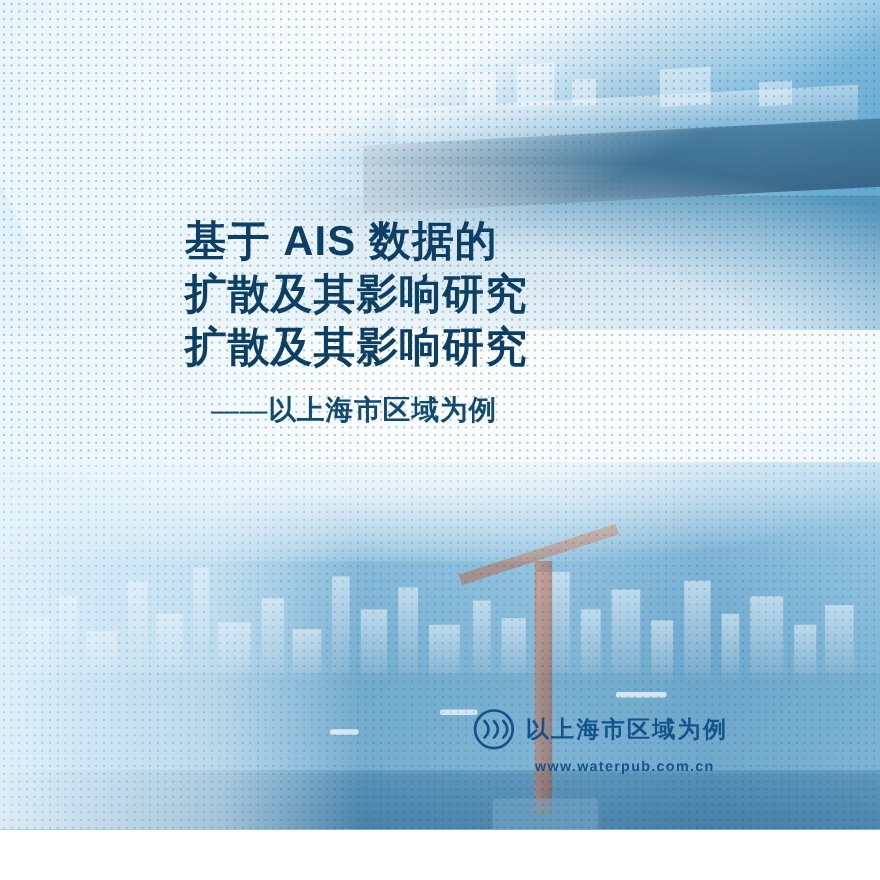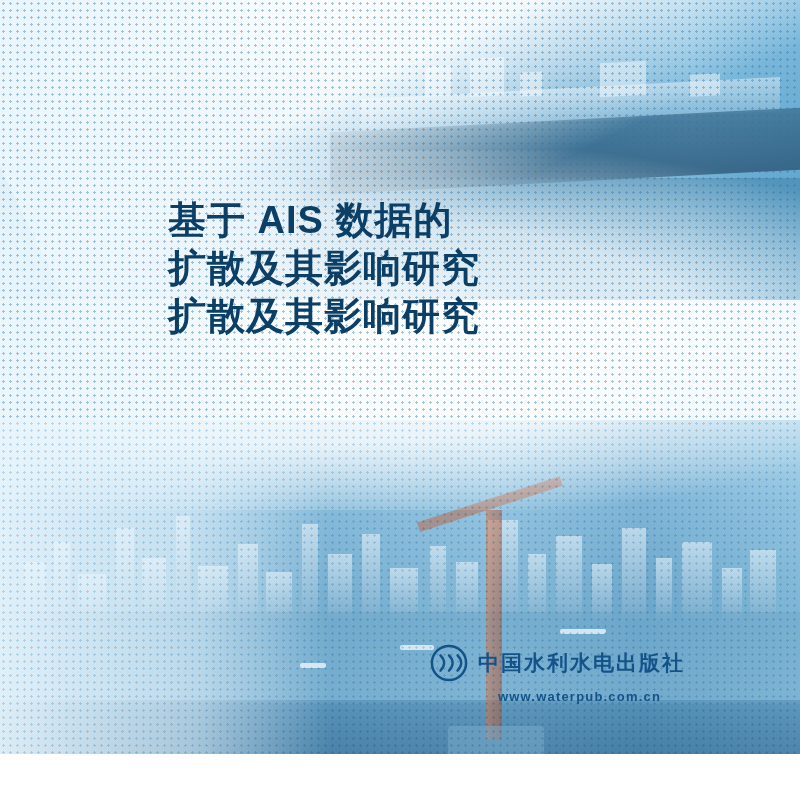--- a/index.html
+++ b/index.html
@@ -295,30 +295,31 @@
 
   <div class="dots-dense"></div>
   <div class="dots"></div>
 
   <div class="text-layer">
 
     <div class="title-block">
       <div class="title-line">基于 AIS 数据的</div>
       <div class="title-line">扩散及其影响研究</div>
       <div class="title-line">扩散及其影响研究</div>
+      <div class="subtitle">——以上海市区域为例</div>
     </div>
 
 
     <div class="publisher">
       <div class="pub-row">
         <svg class="pub-mark" viewBox="0 0 40 40">
           <circle cx="20" cy="20" r="18" fill="none" stroke="#14538a" stroke-width="2.6"></circle>
           <path d="M11 12 C16 17, 16 23, 11 28" fill="none" stroke="#14538a" stroke-width="2.6" stroke-linecap="round"></path>
           <path d="M20 12 C25 17, 25 23, 20 28" fill="none" stroke="#14538a" stroke-width="2.6" stroke-linecap="round"></path>
           <path d="M29 12 C34 17, 34 23, 29 28" fill="none" stroke="#14538a" stroke-width="2.6" stroke-linecap="round"></path>
         </svg>
-        <span class="pub-name">中国水利水电出版社</span>
+        <span class="pub-name">以上海市区域为例</span>
       </div>
       <div class="pub-url">www.waterpub.com.cn</div>
     </div>
 
   </div>
 </div>
 
 </body></html>

